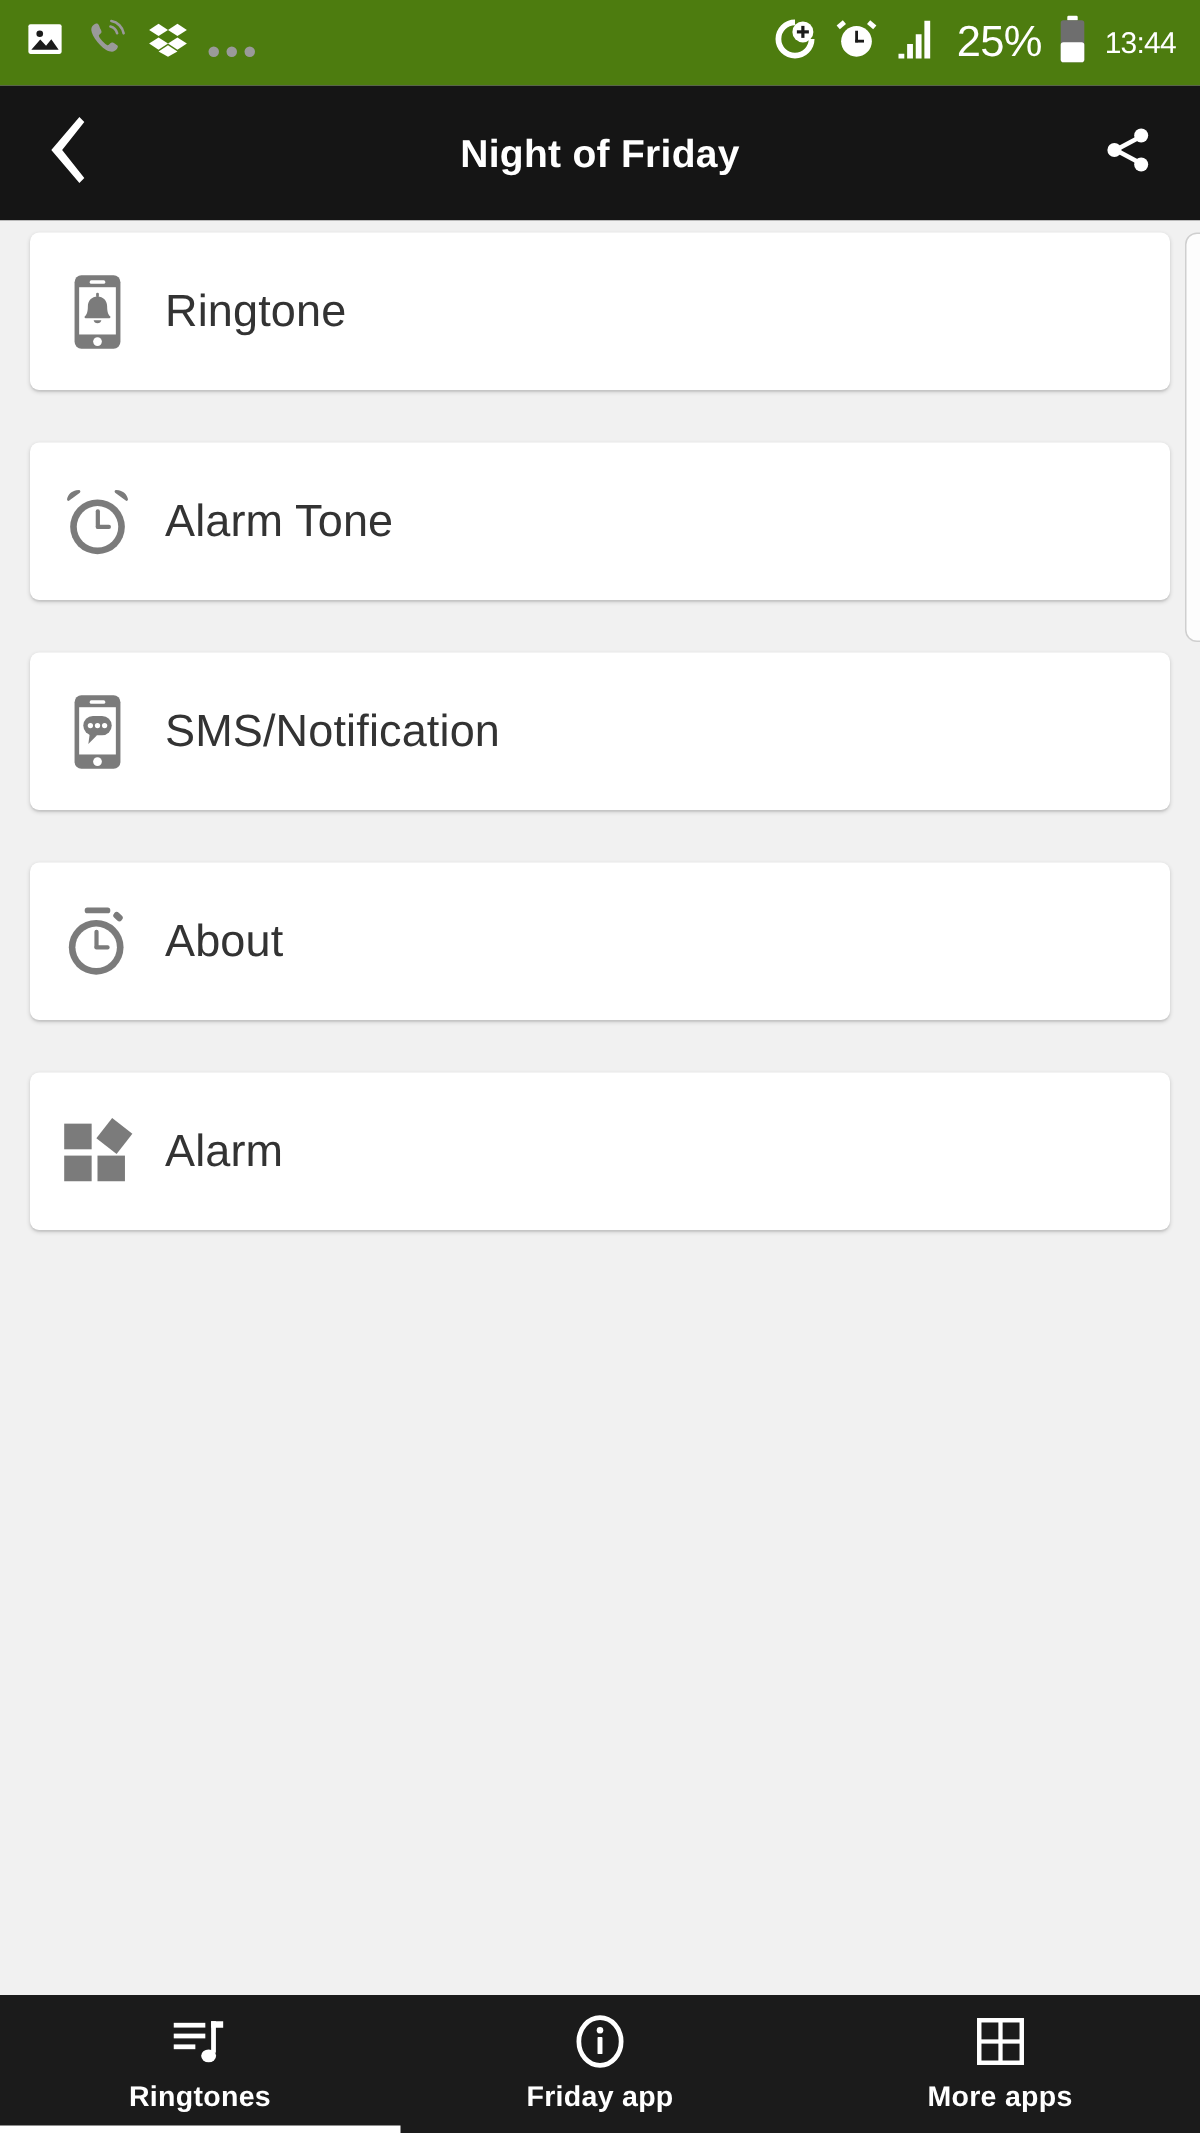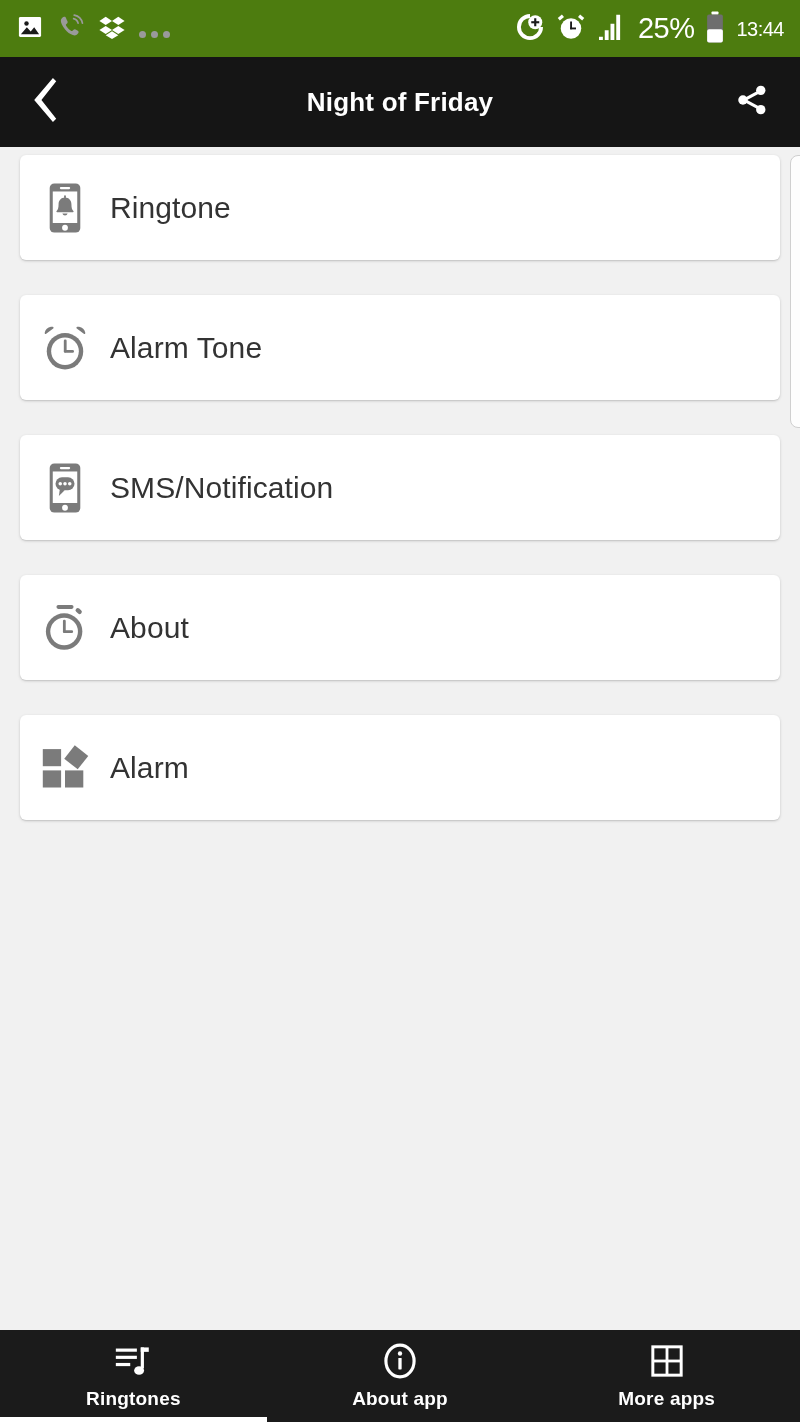--- a/index.html
+++ b/index.html
@@ -273,21 +273,21 @@
     </div>
 
     <div class="nav-item">
       <span class="nav-ico">
         <svg width="36" height="36" viewBox="0 0 24 24">
           <ellipse cx="12" cy="12" rx="9.4" ry="10.6" fill="none" stroke="#fff" stroke-width="2.1"></ellipse>
           <circle cx="12" cy="7.0" r="1.45" fill="#fff"></circle>
           <rect x="10.9" y="10.0" width="2.2" height="7.6" rx="0.4" fill="#fff"></rect>
         </svg>
       </span>
-      <span class="nav-label">About app</span>
+      <span class="nav-label">Friday app</span>
     </div>
 
     <div class="nav-item">
       <span class="nav-ico">
         <svg width="34" height="34" viewBox="0 0 24 24">
           <rect x="2.0" y="2.0" width="20" height="20" fill="none" stroke="#fff" stroke-width="2.1"></rect>
           <rect x="11.0" y="2.0" width="2.0" height="20" fill="#fff"></rect>
           <rect x="2.0" y="11.0" width="20" height="2.0" fill="#fff"></rect>
         </svg>
       </span>

